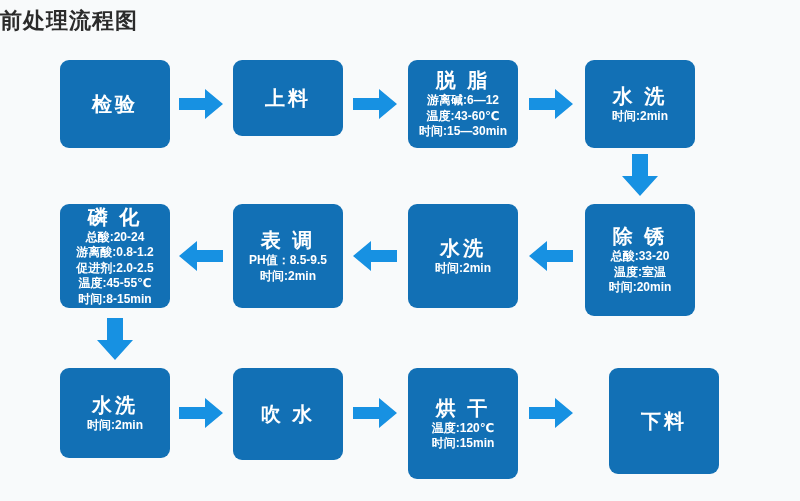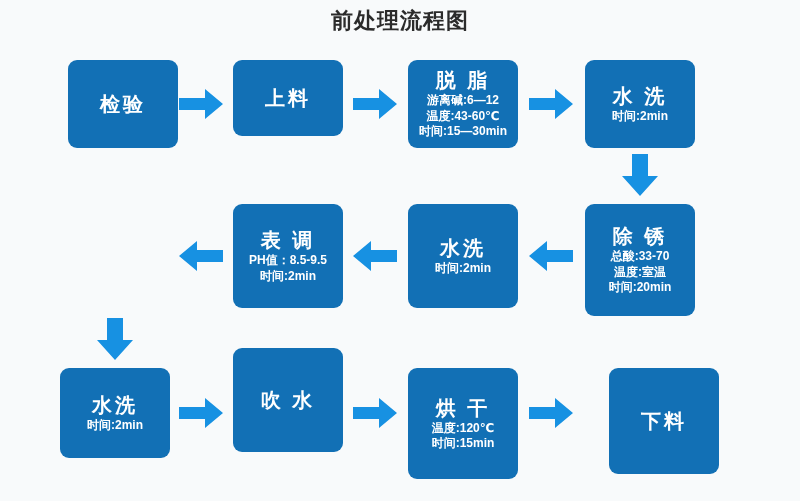--- a/index.html
+++ b/index.html
@@ -10,21 +10,20 @@
   .stage{
     position:relative;
     width:800px;height:501px;
     background:#f8fafb;
     overflow:hidden;
   }
   .title{
     position:absolute;
     left:0;top:6px;width:800px;
     margin:0;
-    text-align:center;
     font-size:22px;
     font-weight:bold;
     color:#2b2b2b;
     letter-spacing:1px;
   }
   .box{
     position:absolute;
     width:110px;
     background:#1270b5;
     border-radius:9px;
@@ -53,21 +52,21 @@
   .arrow{position:absolute;}
   .arrow polygon{fill:#1791e2;}
 </style>
 </head>
 <body>
 
 <div class="stage">
 
   <h1 class="title">前处理流程图</h1>
 
-  <div class="box" style="left:68px;top:60px;height:88px">
+  <div class="box" style="left:60px;top:60px;height:88px">
     <div class="bt">检验</div>
   </div>
 
   <svg class="arrow" style="left:179px;top:89px" width="44" height="30" viewBox="0 0 44 30">
     <polygon points="0,9 26,9 26,0 44,15 26,30 26,21 0,21"></polygon>
   </svg>
 
   <div class="box" style="left:233px;top:60px;height:76px">
     <div class="bt">上料</div>
   </div>
@@ -91,21 +90,21 @@
     <div class="bt">水 洗</div>
     <div class="bd">时间:2min</div>
   </div>
 
   <svg class="arrow" style="left:622px;top:154px" width="36" height="42" viewBox="0 0 36 42">
     <polygon points="10,0 26,0 26,22 36,22 18,42 0,22 10,22"></polygon>
   </svg>
 
   <div class="box" style="left:585px;top:204px;height:112px">
     <div class="bt">除 锈</div>
-    <div class="bd">总酸:33-70</div>
+    <div class="bd">总酸:33-20</div>
     <div class="bd">温度:室温</div>
     <div class="bd">时间:20min</div>
   </div>
 
   <svg class="arrow" style="left:529px;top:241px" width="44" height="30" viewBox="0 0 44 30">
     <polygon points="44,9 18,9 18,0 0,15 18,30 18,21 44,21"></polygon>
   </svg>
 
   <div class="box" style="left:408px;top:204px;height:104px">
     <div class="bt">水洗</div>
@@ -119,35 +118,43 @@
   <div class="box" style="left:233px;top:204px;height:104px">
     <div class="bt">表 调</div>
     <div class="bd">PH值：8.5-9.5</div>
     <div class="bd">时间:2min</div>
   </div>
 
   <svg class="arrow" style="left:179px;top:241px" width="44" height="30" viewBox="0 0 44 30">
     <polygon points="44,9 18,9 18,0 0,15 18,30 18,21 44,21"></polygon>
   </svg>
 
+  <div class="box" style="left:60px;top:204px;height:104px">
+    <div class="bt">磷 化</div>
+    <div class="bd">总酸:20-24</div>
+    <div class="bd">游离酸:0.8-1.2</div>
+    <div class="bd">促进剂:2.0-2.5</div>
+    <div class="bd">温度:45-55℃</div>
+    <div class="bd">时间:8-15min</div>
+  </div>
 
   <svg class="arrow" style="left:97px;top:318px" width="36" height="42" viewBox="0 0 36 42">
     <polygon points="10,0 26,0 26,22 36,22 18,42 0,22 10,22"></polygon>
   </svg>
 
   <div class="box" style="left:60px;top:368px;height:90px">
     <div class="bt">水洗</div>
     <div class="bd">时间:2min</div>
   </div>
 
   <svg class="arrow" style="left:179px;top:398px" width="44" height="30" viewBox="0 0 44 30">
     <polygon points="0,9 26,9 26,0 44,15 26,30 26,21 0,21"></polygon>
   </svg>
 
-  <div class="box" style="left:233px;top:348px;height:104px">
+  <div class="box" style="left:233px;top:368px;height:92px">
     <div class="bt">吹 水</div>
   </div>
 
   <svg class="arrow" style="left:353px;top:398px" width="44" height="30" viewBox="0 0 44 30">
     <polygon points="0,9 26,9 26,0 44,15 26,30 26,21 0,21"></polygon>
   </svg>
 
   <div class="box" style="left:408px;top:368px;height:111px">
     <div class="bt">烘 干</div>
     <div class="bd">温度:120℃</div>

